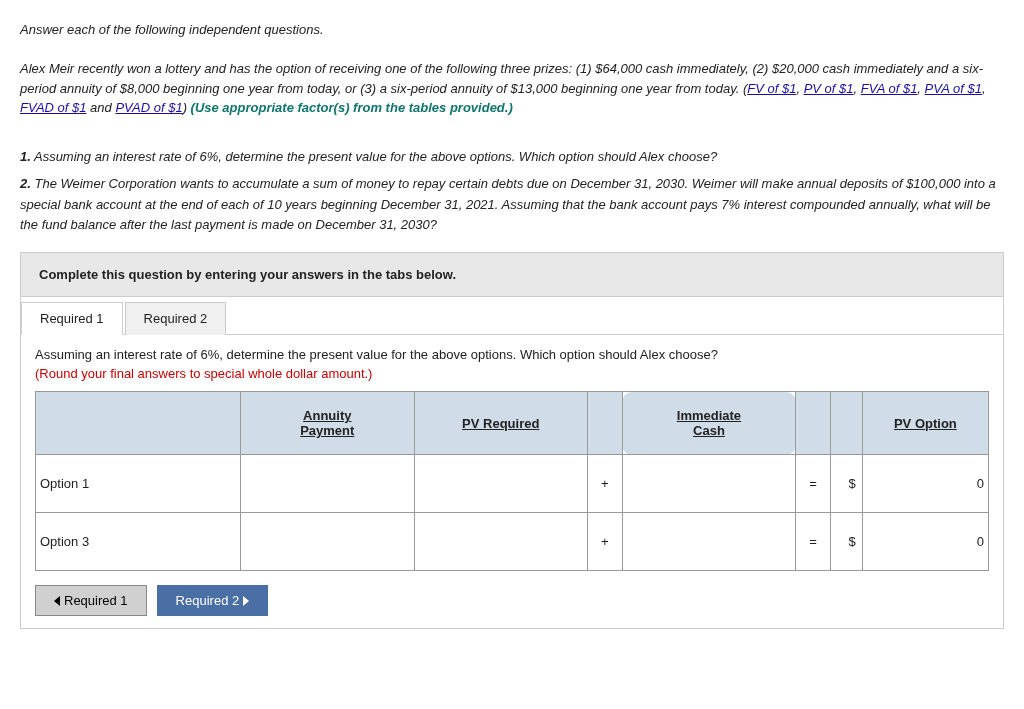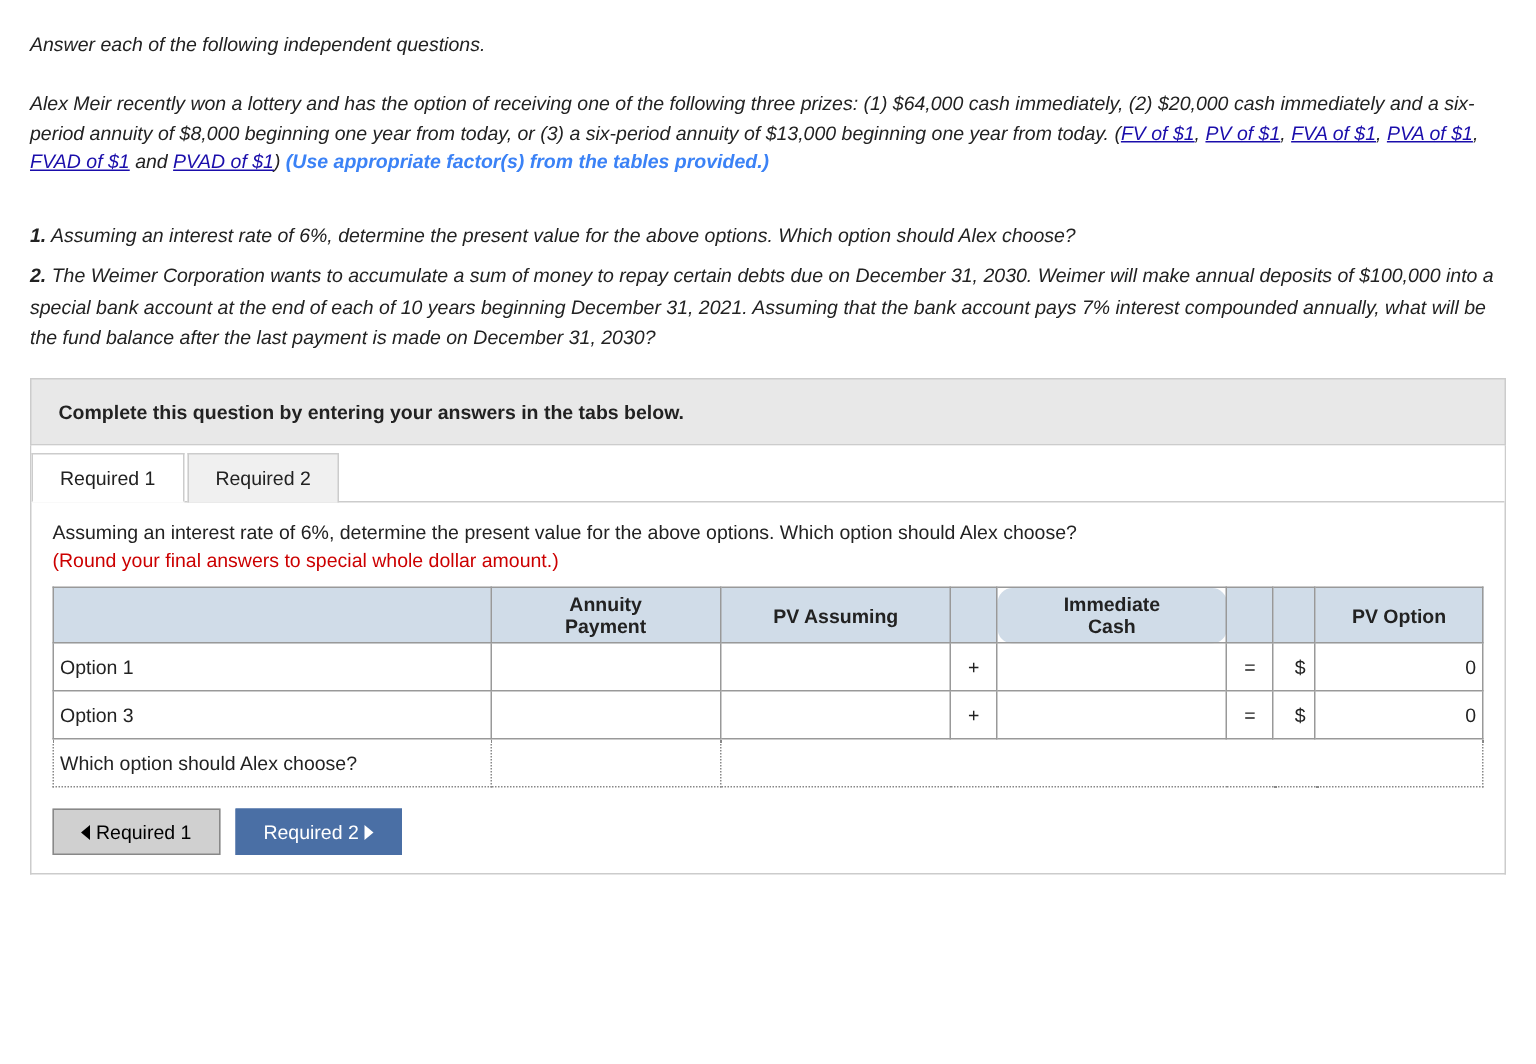--- a/index.html
+++ b/index.html
@@ -5,21 +5,21 @@
     * { box-sizing: border-box; margin: 0; padding: 0; }
     body {
       font-family: Arial, sans-serif;
       font-size: 13px;
       background: #fff;
       color: #222;
       padding: 20px;
       max-width: 1024px;
     }
     .intro-text { margin-bottom: 12px; line-height: 1.5; font-style: italic; }
-    .intro-text .red { color: #3b82f6; font-weight: bold; }
+    .intro-text .red { color: #0f766e; font-weight: bold; }
     .intro-text a { color: #1a0dab; text-decoration: underline; }
     .question-section { margin-top: 10px; line-height: 1.6; }
     .question-section p { margin-bottom: 6px; }
     .complete-box {
       background: #e8e8e8;
       border: 1px solid #ccc;
       padding: 14px 18px;
       margin: 16px 0 0 0;
       font-weight: bold;
       font-size: 13px;
@@ -64,27 +64,28 @@
     }
     .data-table {
       width: 100%;
       border-collapse: collapse;
       font-size: 13px;
       margin-bottom: 14px;
     }
     .data-table th {
       background: #d0dce8;
       border: 1px solid #999;
-      padding: 3px 8px;
+      padding: 16px 8px;
       text-align: center;
       font-weight: bold;
+      text-decoration: underline;
     }
     .data-table td {
       border: 1px solid #999;
-      padding: 8px 6px;
+      padding: 21px 6px;
     }
     .data-table td.label-cell {
       font-weight: normal;
       background: #fff;
       white-space: nowrap;
       padding-left: 4px;
     }
     .data-table td.input-cell {
       padding: 2px;
       background: #fff;
@@ -194,21 +195,21 @@
     <p class="question-heading">
       Assuming an interest rate of 6%, determine the present value for the above options. Which option should Alex choose?
     </p>
     <p class="question-subtext">(Round your final answers to special whole dollar amount.)</p>
 
     <table class="data-table">
       <thead>
         <tr>
           <th style="width:130px;background:#d0dce8;"></th>
           <th style="width:110px;">Annuity<br>Payment</th>
-          <th style="width:110px;">PV Assuming</th>
+          <th style="width:110px;">PV Required</th>
           <th style="width:22px;background:#d0dce8;"></th>
           <th style="width:110px;border-radius:10px;">Immediate<br>Cash</th>
           <th style="width:22px;background:#d0dce8;"></th>
           <th style="width:16px;background:#d0dce8;"></th>
           <th style="width:80px;">PV Option</th>
         </tr>
       </thead>
       <tbody>
 
         <tr>
@@ -239,27 +240,20 @@
           </td>
           <td class="operator">+</td>
           <td class="input-cell">
             <input type="text" value="" style="">
           </td>
           <td class="operator">=</td>
           <td class="dollar">$</td>
           <td class="result-cell">0</td>
         </tr>
 
-        <tr style="border-top:1px dotted #888;">
-          <td class="label-cell" style="border-style:dotted;border-color:#888;">Which option should Alex choose?</td>
-          <td class="choose-input" style="border-style:dotted;border-color:#888;">
-            <input type="text" value="" style="">
-          </td>
-          <td colspan="6" style="border:1px dotted #888;background:#fff;"></td>
-        </tr>
       </tbody>
     </table>
 
     <div class="nav-buttons">
       <button class="nav-btn">
         <span class="triangle-left"></span>
         <span>Required 1</span>
       </button>
       <button class="nav-btn active-btn">
         <span>Required 2</span>

